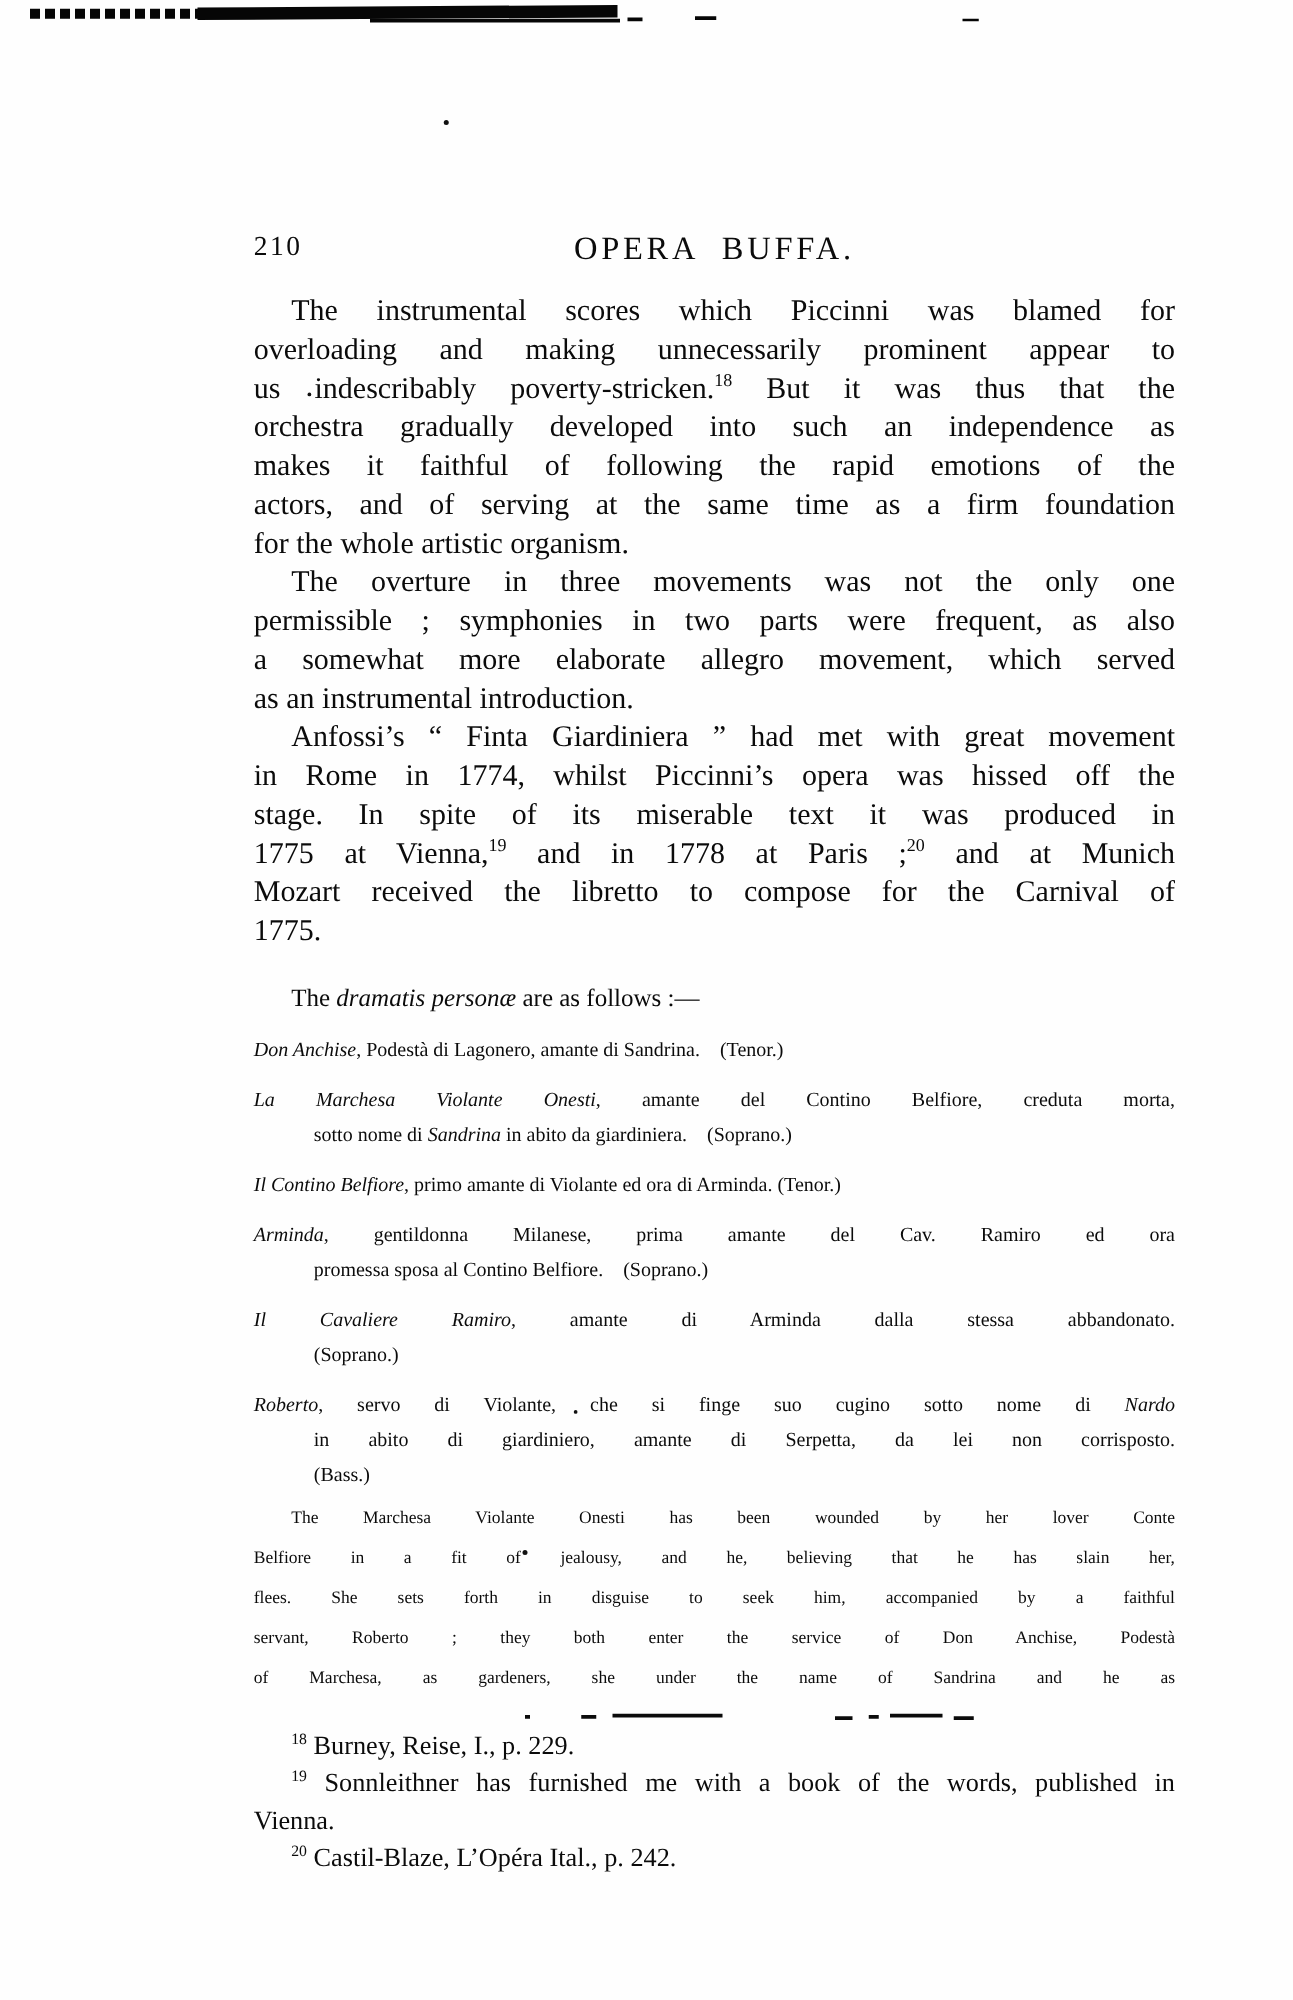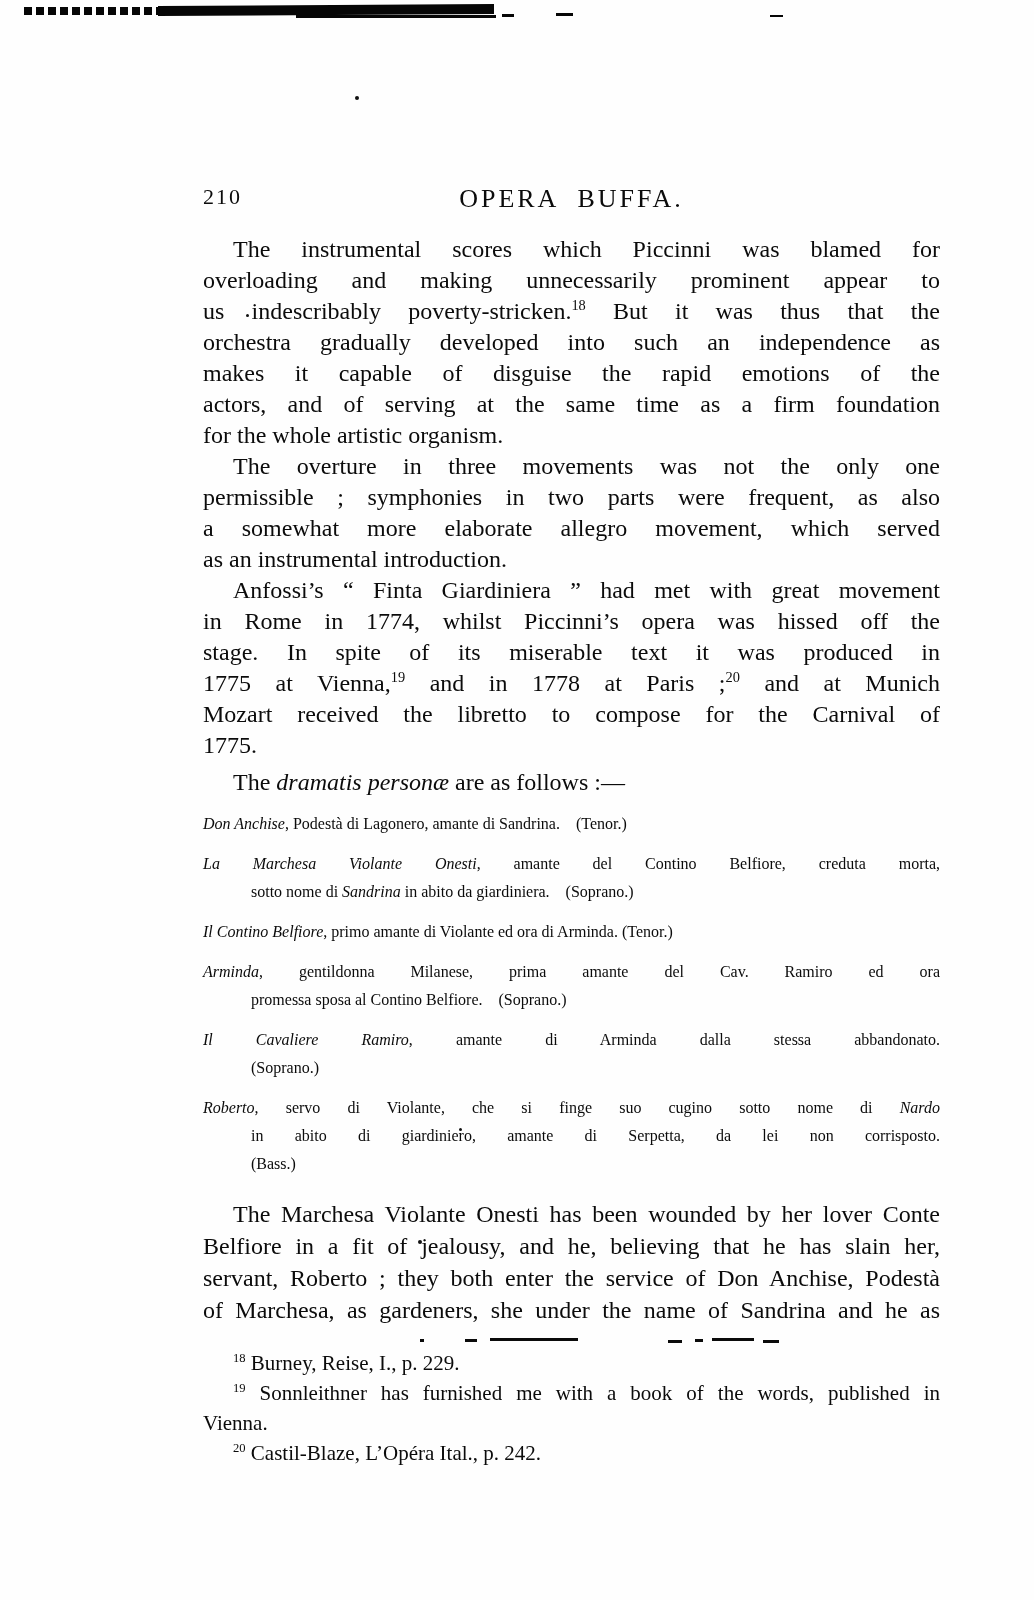--- a/index.html
+++ b/index.html
@@ -28,24 +28,24 @@
   .running-title{display:block;text-align:center;font-size:26px;letter-spacing:3px;word-spacing:10px;}
   
   .line{text-align:justify;text-align-last:justify;}
   .line.last{text-align-last:left;}
   .para{font-size:24px;line-height:31px;}
   .para:first-of-type{margin-top:20px;}
   .para .line:first-child,
   .intro .line:first-child,
   .synopsis .line:first-child,
   .fn .line:first-child{text-indent:30px;}
-  .intro{font-size:24px;line-height:31px;margin-top:6px;margin-bottom:4px;}
+  .intro{font-size:20px;line-height:31px;margin-top:23px;margin-bottom:4px;}
   .cast{font-size:16px;line-height:28px;margin-top:12px;}
   .cast .line:not(:first-child){margin-left:48px;}
-  .synopsis{font-size:24px;line-height:32px;margin-top:20px;}
+  .synopsis{font-size:14px;line-height:32px;margin-top:4px;}
   .fns-start{margin-top:4px;}
   .fn{font-size:21px;line-height:30px;}
   sup{font-size:0.6em;vertical-align:super;line-height:0;}
   em{font-style:italic;}
   
   .fn-sep{position:relative;height:6px;margin-top:12px;}
   .fn-sep i{position:absolute;display:block;background:#0b0b0b;height:3px;}
   .d1{left:217px;top:1px;width:4px;}
   .d2{left:262px;top:1px;width:12px;}
   .d3{left:287px;top:0;width:88px;}
@@ -76,21 +76,21 @@
     <div class="header-row">
       <span class="page-num">210</span>
       <span class="running-title">OPERA BUFFA.</span>
     </div>
     <div id="text-flow">
         <div class="block para">
           <div class="line">The instrumental scores which Piccinni was blamed for</div>
           <div class="line">overloading and making unnecessarily prominent appear to</div>
           <div class="line">us indescribably poverty-stricken.<sup>18</sup> But it was thus that the</div>
           <div class="line">orchestra gradually developed into such an independence as</div>
-          <div class="line">makes it capable of disguise the rapid emotions of the</div>
+          <div class="line">makes it faithful of following the rapid emotions of the</div>
           <div class="line">actors, and of serving at the same time as a firm foundation</div>
           <div class="line last">for the whole artistic organism.</div>
         </div>
         <div class="block para">
           <div class="line">The overture in three movements was not the only one</div>
           <div class="line">permissible ; symphonies in two parts were frequent, as also</div>
           <div class="line">a somewhat more elaborate allegro movement, which served</div>
           <div class="line last">as an instrumental introduction.</div>
         </div>
         <div class="block para">
@@ -123,20 +123,21 @@
           <div class="line last">(Soprano.)</div>
         </div>
         <div class="block cast">
           <div class="line"><em>Roberto</em>, servo di Violante, che si finge suo cugino sotto nome di <em>Nardo</em></div>
           <div class="line">in abito di giardiniero, amante di Serpetta, da lei non corrisposto.</div>
           <div class="line last">(Bass.)</div>
         </div>
         <div class="block synopsis">
           <div class="line">The Marchesa Violante Onesti has been wounded by her lover Conte</div>
           <div class="line">Belfiore in a fit of jealousy, and he, believing that he has slain her,</div>
+          <div class="line">flees.  She sets forth in disguise to seek him, accompanied by a faithful</div>
           <div class="line">servant, Roberto ; they both enter the service of Don Anchise, Podestà</div>
           <div class="line">of Marchesa, as gardeners, she under the name of Sandrina and he as</div>
         </div>
         <div class="block fn-sep">
           <i class="d1"></i>
           <i class="d2"></i>
           <i class="d3"></i>
           <i class="d4"></i>
           <i class="d5"></i>
           <i class="d6"></i>

